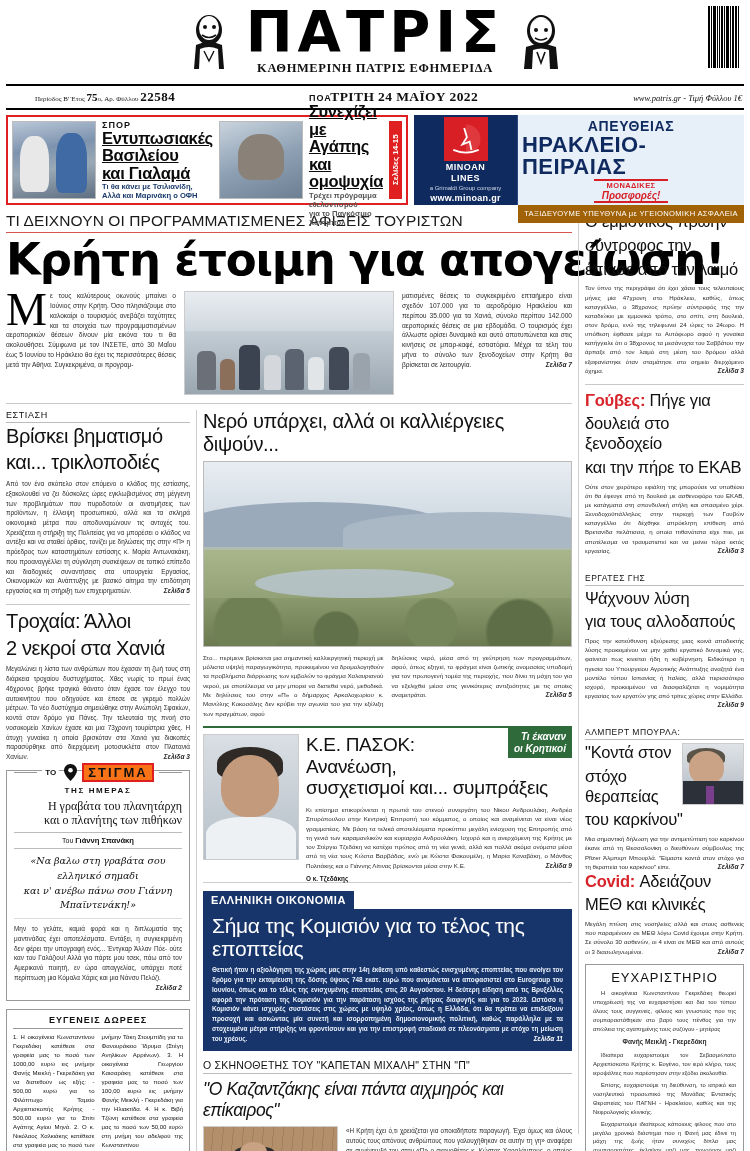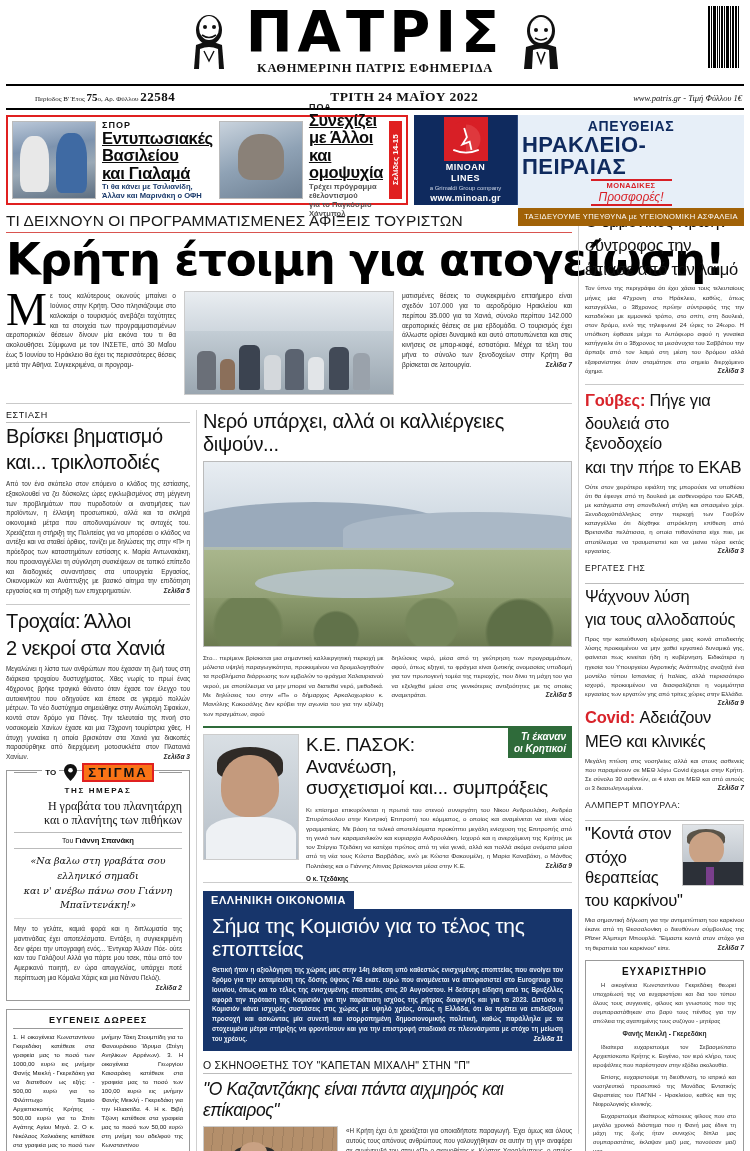--- a/index.html
+++ b/index.html
@@ -84,21 +84,21 @@
   .ml-logo svg { display:block; }
   .ml-name { font-size:9px; font-weight:bold; letter-spacing:0.5px; line-height:1.05; text-align:center; }
   .ml-grim { font-size:6px; color:#cfd8e8; }
   .ml-url { font-size:9px; font-weight:bold; letter-spacing:0.3px; }
   .ml-right { flex:1; display:flex; flex-direction:column; }
   .ml-top { background:#e7eff8; color:#0f2a5e; flex:1; display:flex; flex-direction:column; align-items:center; justify-content:center; padding:3px 4px 2px; }
   .ml-l1 { font-size:14px; font-weight:bold; letter-spacing:0.6px; }
   .ml-l2 { font-size:22px; font-weight:bold; letter-spacing:0.4px; line-height:1; }
   .ml-badge { text-align:center; margin-top:1px; border-top:2px solid #d81f26; border-bottom:2px solid #d81f26; padding:0 8px; }
   .ml-badge .b1 { font-size:7.5px; font-weight:bold; color:#d81f26; letter-spacing:0.4px; }
-  .ml-badge .b2 { font-size:12px; font-style:italic; font-weight:normal; color:#d81f26; }
+  .ml-badge .b2 { font-size:10px; font-style:italic; font-weight:bold; color:#d81f26; }
   .ml-bottom { background:#a16207; text-align:center; font-size:7.6px; padding:4px 0 5px; letter-spacing:0.3px; }
 
   
   .main { display:flex; gap:6px; margin-top:7px; height:922px; }
   .col-left { width:184px; flex:0 0 184px; }
   .col-mid  { width:376px; flex:0 0 376px; }
   .col-right{ flex:1; border-left:1px solid #cfcfcf; padding-left:6px; }
   .lead-kicker {
     font-size:15.5px; letter-spacing:0.1px; font-weight:normal;
     border-bottom:1.5px solid #d9534f; padding-bottom:2px; color:#1a1a1a;
@@ -195,29 +195,29 @@
       repeating-linear-gradient(5deg,#a8805e 0 12px,#8d6a4c 12px 13px);
       opacity:.95; }
   .kaz-photo .man { position:absolute; left:18%; bottom:0; width:40%; height:78%; background:#2b2b2b; border-radius:30% 30% 0 0; }
   .kaz-photo .mface { position:absolute; left:27%; top:16%; width:20%; height:22%; background:#c9a183; border-radius:50%; }
   .kaz-body { flex:1; font-size:6.3px; line-height:1.52; text-align:justify; color:#2b2b2b; }
 
   
   .r-title { font-size:16.5px; line-height:1.2; letter-spacing:-0.2px; color:#111; margin:0 0 4px; }
   .r-title .red { color:#d8232a; font-weight:bold; }
   .r-body { font-size:6.1px; line-height:1.5; text-align:justify; color:#2b2b2b; }
-  .r-kicker { font-size:8.5px; letter-spacing:0.5px; border-bottom:1px solid #bbb; padding-bottom:10px; margin:7px 0 3px; }
+  .r-kicker { font-size:8.5px; letter-spacing:0.5px; border-bottom:1px solid #bbb; padding-bottom:2px; margin:17px 0 3px; }
   .r-photo-inline { float:right; width:62px; height:62px; margin:0 0 3px 5px; border:1px solid #ccc; position:relative; overflow:hidden; background:linear-gradient(180deg,#dfe3e7,#aeb6bf); }
   .r-photo-inline .face { position:absolute; left:10%; top:12%; width:58%; height:56%; background:#caa285; border-radius:48%; }
   .r-photo-inline .hair { position:absolute; left:6%; top:6%; width:64%; height:28%; background:#5a5348; border-radius:50% 50% 20% 20%; }
   .r-photo-inline .suit { position:absolute; left:0; bottom:0; width:100%; height:38%; background:#2c3038; }
   .r-photo-inline .tie { position:absolute; left:38%; bottom:0; width:13%; height:30%; background:#7a3f8c; }
 
   .thanks { border:1px solid #999; margin-top:8px; padding:5px 7px 7px; }
-  .thanks-head { text-align:center; font-size:10px; font-weight:bold; letter-spacing:1px; margin-bottom:4px; }
+  .thanks-head { text-align:center; font-size:13px; font-weight:normal; letter-spacing:1px; margin-bottom:4px; }
   .thanks-body { font-size:5.8px; line-height:1.55; text-align:justify; color:#2b2b2b; }
   .thanks-body p { margin:0 0 3px; text-indent:8px; }
   .thanks-name { text-align:center; font-weight:bold; font-size:6.6px; margin:3px 0; }
   .thanks-sign { text-align:center; font-weight:bold; font-size:6.4px; line-height:1.45; margin-top:5px; }
 </style>
 </head>
 <body>
 
 <div class="page">
 
@@ -286,29 +286,29 @@
     <div class="ad-sports">
       <div class="ad-photo">
           <span class="ph-track"></span>
         </div>
       <div class="ad-txt">
         <div class="ad-kicker">ΣΠΟΡ</div>
         <div class="ad-head">Εντυπωσιακές</div>
         <div class="ad-head">Βασιλείου</div>
         <div class="ad-head">και Γιαλαμά</div>
         <div class="ad-sub">Τι θα κάνει με Τσιλιανίδη,</div>
-        <div class="ad-sub">Άλλαν και Μαρινάκη ο ΟΦΗ</div>
+        <div class="ad-sub">Αλλά και Μαρινάκη ο ΟΦΗ</div>
       </div>
       <div class="ad-photo">
           <span class="ph-desk"></span>
         </div>
       <div class="ad-txt">
         <div class="ad-kicker">ΠΟΑ</div>
         <div class="ad-head">Συνεχίζει</div>
-        <div class="ad-head">με Άλλοι</div>
+        <div class="ad-head">με Αγάπης</div>
         <div class="ad-head">και ομοψυχία</div>
         <div class="ad-sub gray">Τρέχει πρόγραμμα εθελοντισμού</div>
         <div class="ad-sub gray">για το Παγκόσμιο Χάντμπολ</div>
       </div>
       <div class="ad-pages">Σελίδες 14-15</div>
     </div>
 
     <div class="ad-minoan">
       <div class="ml-left">
         <span class="ml-logo">
@@ -541,43 +541,43 @@
         <div class="r-kicker">ΕΡΓΑΤΕΣ ΓΗΣ</div>
         <div class="r-title">Ψάχνουν λύση</div>
         <div class="r-title">για τους αλλοδαπούς</div>
         <div class="r-body clearfix">
           <span>Προς την κατεύθυνση εξεύρεσης μιας κοινά αποδεκτής λύσης προκειμένου να μην χαθεί εργατικό δυναμικό γης, φαίνεται πως κινείται ήδη η κυβέρνηση. Ειδικότερα η ηγεσία του Υπουργείου Αγροτικής Ανάπτυξης αναζητά ένα μοντέλο τύπου Ισπανίας ή Ιταλίας, αλλά περισσότερο ισχυρό, προκειμένου να διασφαλίζεται η νομιμότητα εργασίας των εργατών γης από τρίτες χώρες στην Ελλάδα.</span>
           <span class="page-ref">Σελίδα 9</span>
         </div>
       </div>
 
       <div>
-        <div class="r-title">
-          <span class="red">Covid:</span><span> Αδειάζουν</span>
-        </div>
-        <div class="r-title">ΜΕΘ και κλινικές</div>
-        <div class="r-body clearfix">
-          <span>Μεγάλη πτώση στις νοσηλείες αλλά και στους ασθενείς που παραμένουν σε ΜΕΘ λόγω Covid έχουμε στην Κρήτη. Σε σύνολο 30 ασθενών, οι 4 είναι σε ΜΕΘ και από αυτούς οι 3 διασωληνωμένοι.</span>
-          <span class="page-ref">Σελίδα 7</span>
-        </div>
-      </div>
-
-      <div>
         <div class="r-kicker">ΑΛΜΠΕΡΤ ΜΠΟΥΡΛΑ:</div>
         <div class="r-photo-inline">
           <span class="hair"></span>
             <span class="face"></span>
             <span class="suit"></span>
             <span class="tie"></span>
         </div>
         <div class="r-title">"Κοντά στον</div>
         <div class="r-title">στόχο θεραπείας</div>
         <div class="r-title">του καρκίνου"</div>
         <div class="r-body clearfix">
           <span>Μια σημαντική δήλωση για την αντιμετώπιση του καρκίνου έκανε από τη Θεσσαλονίκη ο διευθύνων σύμβουλος της Pfizer Άλμπερτ Μπουρλά. "Είμαστε κοντά στον στόχο για τη θεραπεία του καρκίνου" είπε.</span>
+          <span class="page-ref">Σελίδα 7</span>
+        </div>
+      </div>
+
+      <div>
+        <div class="r-title">
+          <span class="red">Covid:</span><span> Αδειάζουν</span>
+        </div>
+        <div class="r-title">ΜΕΘ και κλινικές</div>
+        <div class="r-body clearfix">
+          <span>Μεγάλη πτώση στις νοσηλείες αλλά και στους ασθενείς που παραμένουν σε ΜΕΘ λόγω Covid έχουμε στην Κρήτη. Σε σύνολο 30 ασθενών, οι 4 είναι σε ΜΕΘ και από αυτούς οι 3 διασωληνωμένοι.</span>
           <span class="page-ref">Σελίδα 7</span>
         </div>
       </div>
 
       <div class="thanks">
         <div class="thanks-head">ΕΥΧΑΡΙΣΤΗΡΙΟ</div>
         <div class="thanks-body">
           <p>Η οικογένεια Κωνσταντίνου Γκερεδάκη θεωρεί υποχρέωσή της να ευχαριστήσει και δια του τύπου όλους τους συγγενείς, φίλους και γνωστούς που της συμπαραστάθηκαν στο βαρύ τους πένθος για την απώλεια της αγαπημένης τους συζύγου - μητέρας</p>
           <div class="thanks-name">Φανής Μεικλή - Γκερεδάκη</div>
           <p>Ιδιαίτερα ευχαριστούμε τον Σεβασμιώτατο Αρχιεπίσκοπο Κρήτης κ. Ευγένιο, τον ιερό κλήρο, τους ιεροψάλτες που παρέστησαν στην εξόδιο ακολουθία.</p>

